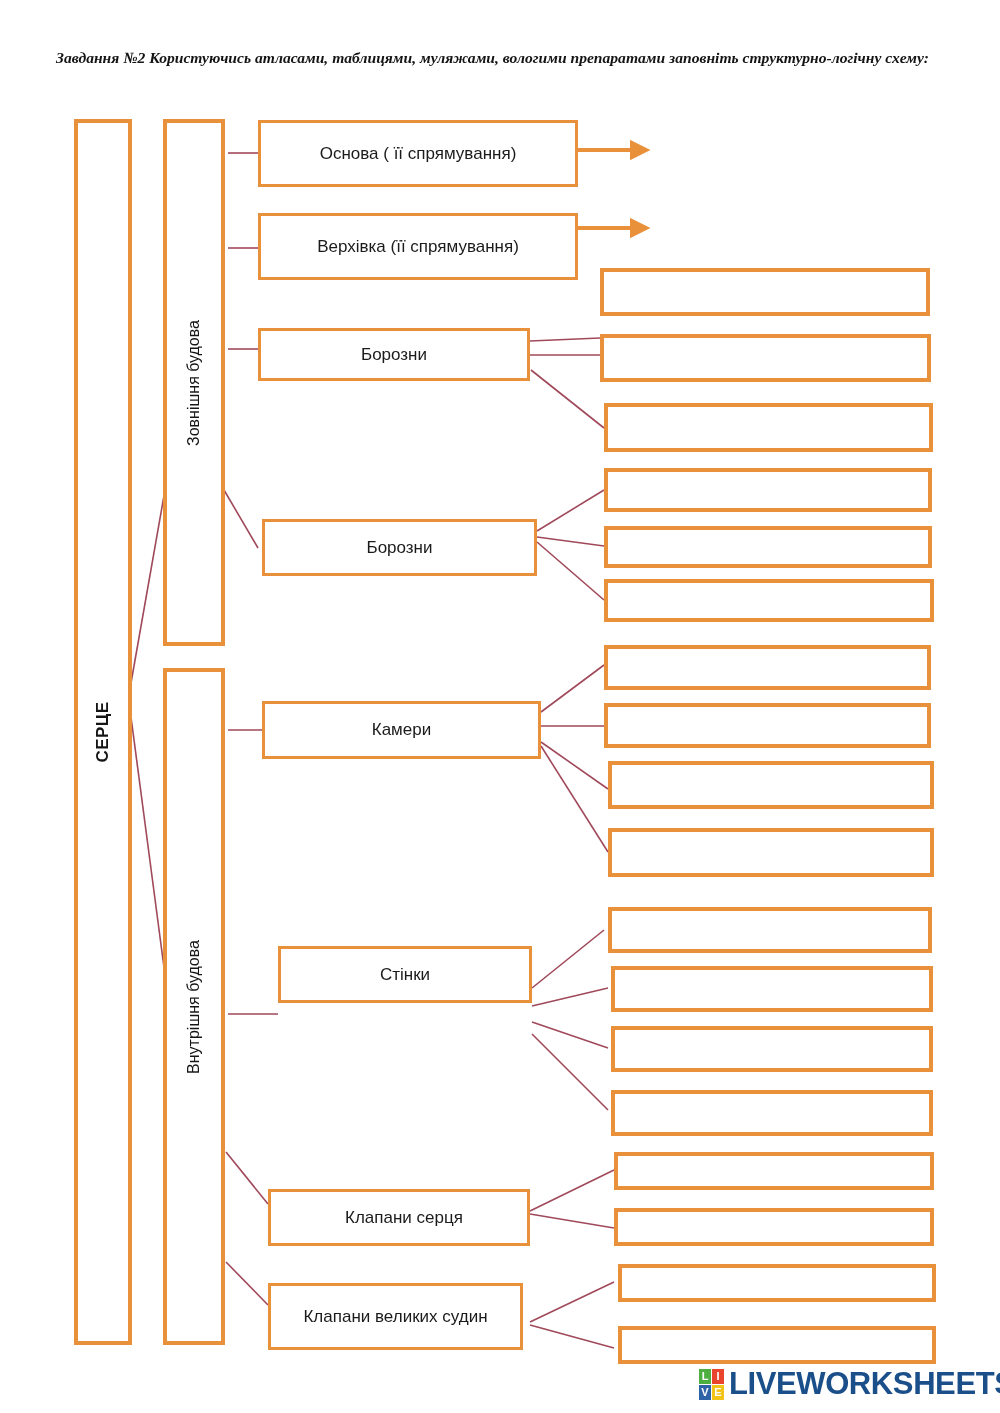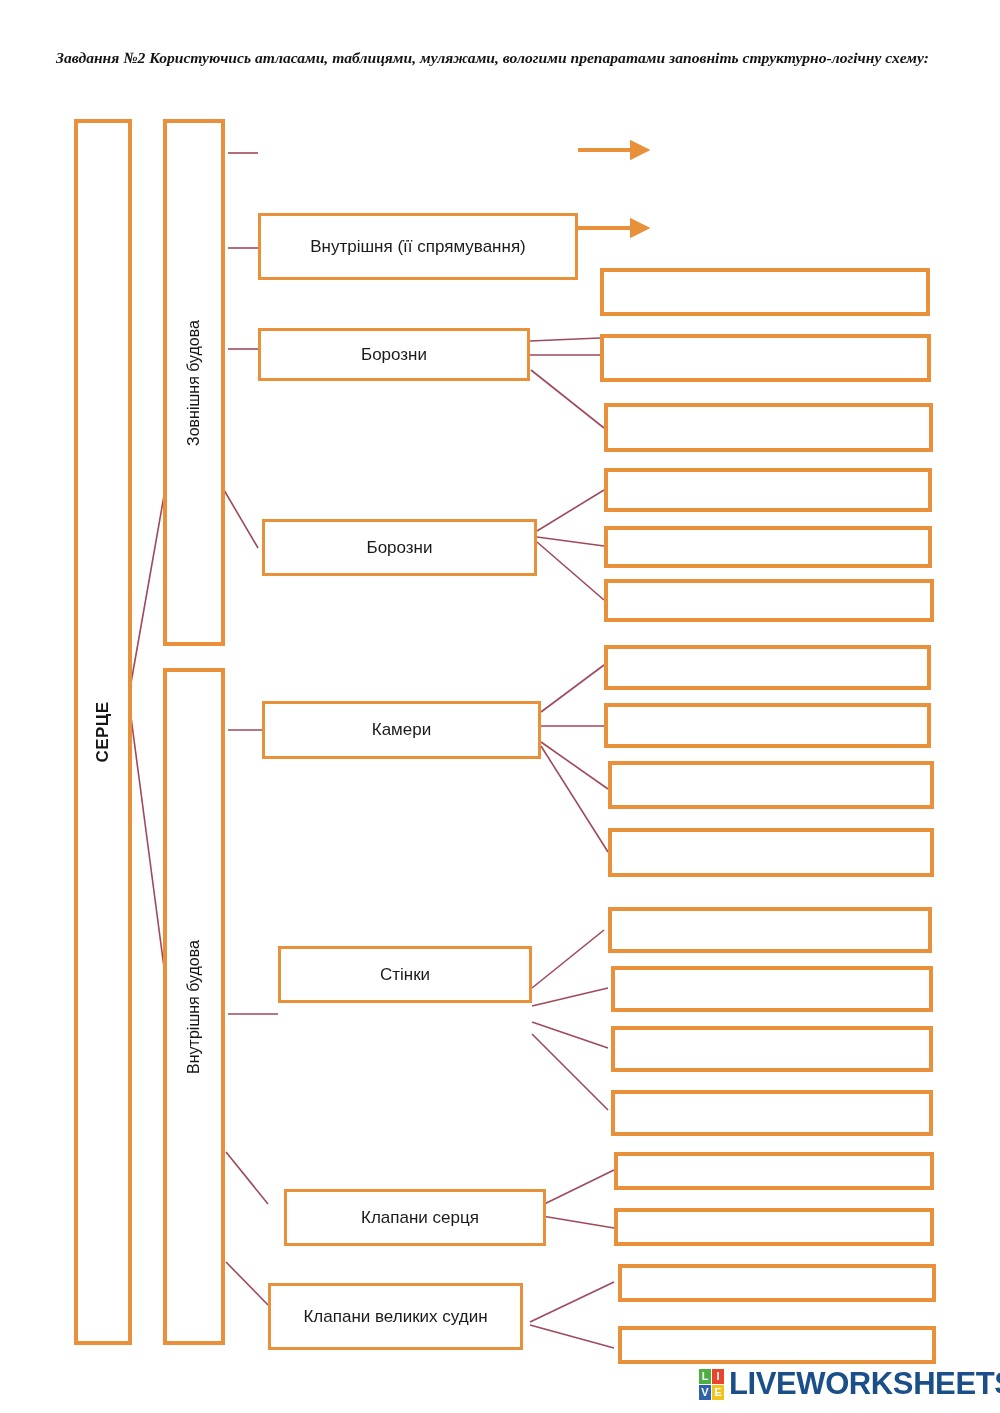--- a/index.html
+++ b/index.html
@@ -183,32 +183,33 @@
   </div>
 
   <div class="vcol" style="left:163px; top:119px; width:62px; height:527px;">
     <span class="vtext">Зовнішня будова</span>
   </div>
 
   <div class="vcol" style="left:163px; top:668px; width:62px; height:677px;">
     <span class="vtext">Внутрішня будова</span>
   </div>
 
-
-  <div class="node" style="left:258px; top:213px; width:320px; height:67px;">Внутрішня (її спрямування)</div>
+  <div class="node" style="left:258px; top:120px; width:320px; height:67px;">Основа ( її спрямування)</div>
+
+  <div class="node" style="left:258px; top:213px; width:320px; height:67px;">Верхівка (її спрямування)</div>
 
   <div class="node" style="left:258px; top:328px; width:272px; height:53px;">Борозни</div>
 
   <div class="node" style="left:262px; top:519px; width:275px; height:57px;text-align:right;">Борозни</div>
 
   <div class="node" style="left:262px; top:701px; width:279px; height:58px;">Камери</div>
 
   <div class="node" style="left:278px; top:946px; width:254px; height:57px;">Стінки</div>
 
-  <div class="node" style="left:284px; top:1189px; width:262px; height:57px;padding-left:16px;">Клапани серця</div>
+  <div class="node" style="left:268px; top:1189px; width:262px; height:57px;padding-left:16px;">Клапани серця</div>
 
   <div class="node" style="left:268px; top:1283px; width:255px; height:67px;">Клапани великих судин</div>
 
   <div class="node blank" style="left:600px; top:268px; width:330px; height:48px;"></div>
   <div class="node blank" style="left:600px; top:334px; width:331px; height:48px;"></div>
   <div class="node blank" style="left:604px; top:403px; width:329px; height:49px;"></div>
 
   <div class="node blank" style="left:604px; top:468px; width:328px; height:44px;"></div>
   <div class="node blank" style="left:604px; top:526px; width:328px; height:42px;"></div>
   <div class="node blank" style="left:604px; top:579px; width:330px; height:43px;"></div>

